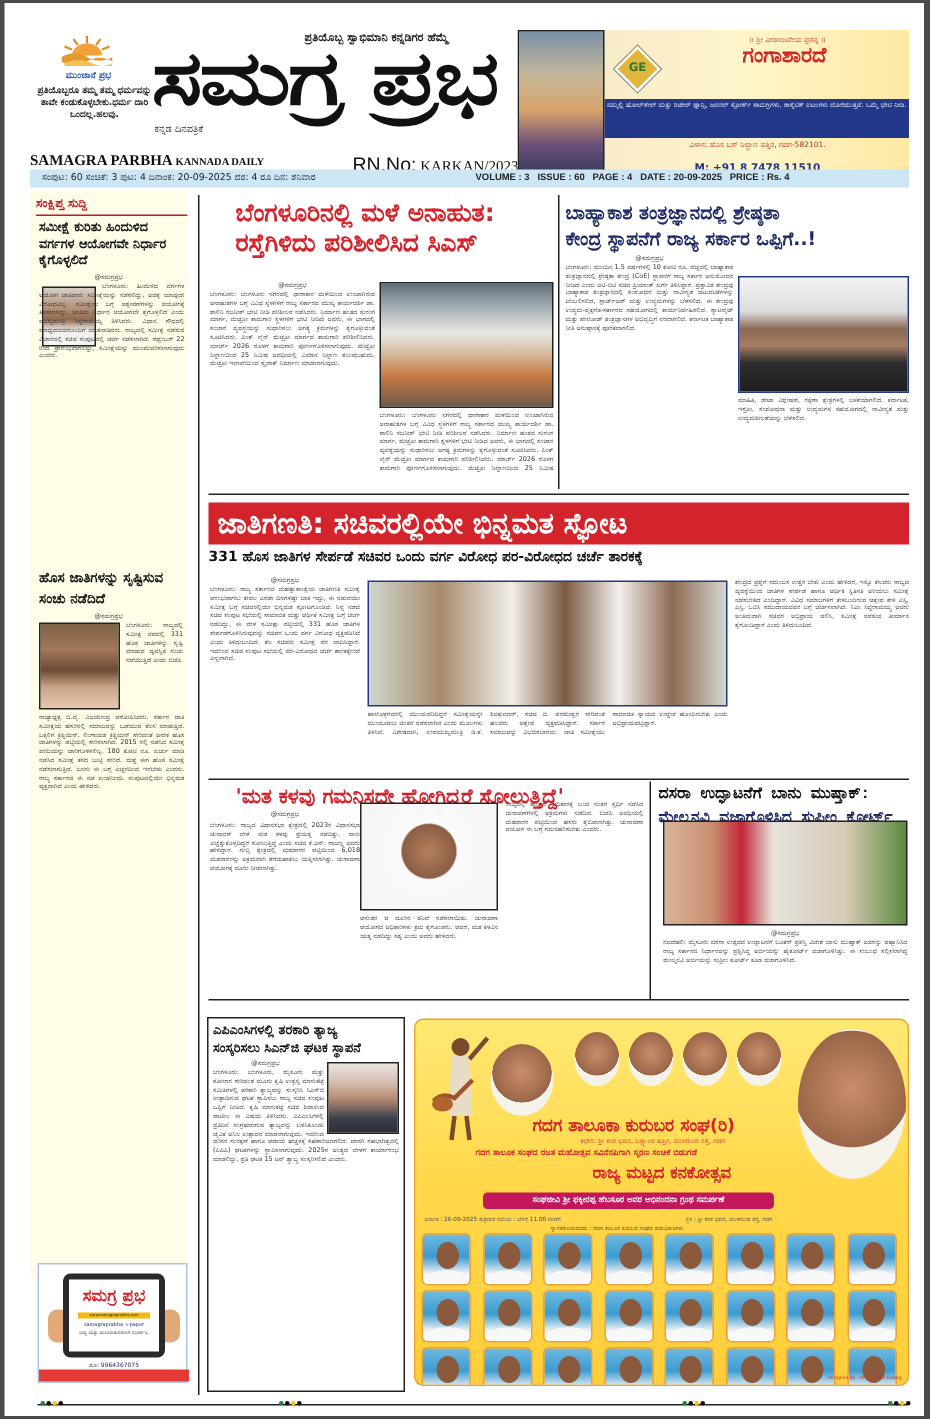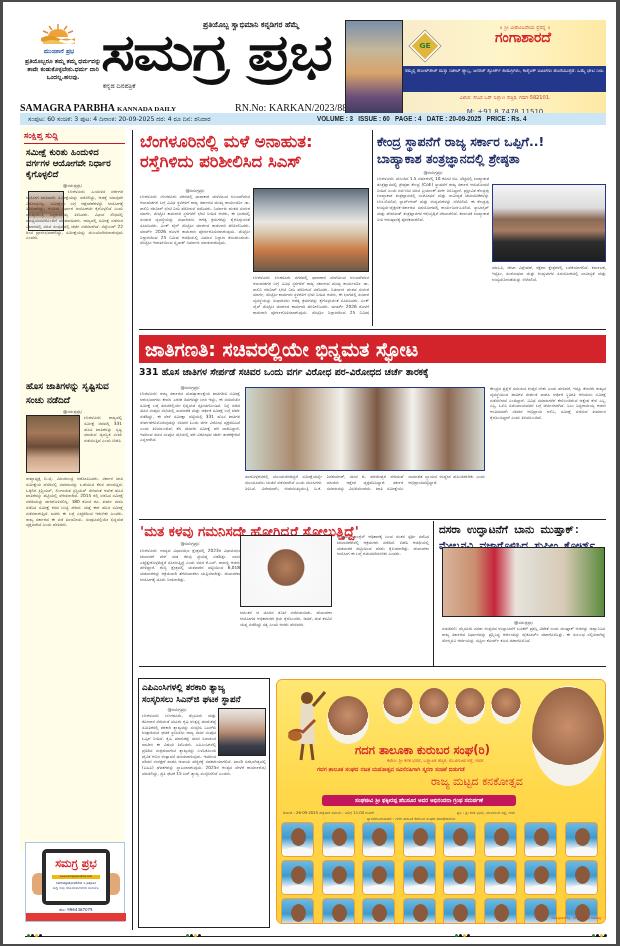--- a/index.html
+++ b/index.html
@@ -13,60 +13,60 @@
   .logo-brand { position: absolute; left: 28px; top: 45px; width: 56px; font-size: 6px; color: #2a58a8; text-align: center; font-weight: bold; }
   .logo-motto { position: absolute; left: 20px; top: 55px; width: 80px; font-size: 6px; line-height: 8px; color: #222; text-align: center; font-weight: bold; }
   .tagline-top { position: absolute; left: 200px; top: 18px; font-size: 7.5px; font-weight: bold; color: #222; }
   .title-main { position: absolute; left: 98px; top: 20px; font-size: 64px; font-weight: 900; letter-spacing: -2px; color: #111; line-height: 80px; font-family: "DejaVu Sans", sans-serif; transform: scaleY(0.78); transform-origin: top left; }
   .title-sub { position: absolute; left: 100px; top: 80px; font-size: 6.5px; color: #222; }
   .sections { position: absolute; left: 366px; top: 25px; width: 64px; }
   .sections div { font-size: 5.5px; text-align: right; border-bottom: 1.3px solid #2b86c8; height: 12.5px; line-height: 11px; color: #222; font-weight: bold; }
   .brand-en { position: absolute; left: 17px; top: 100px; font-family: "Liberation Serif", serif; font-size: 10px; font-weight: bold; color: #111; }
   .brand-en small { font-size: 7px; font-weight: bold; }
   .rn { position: absolute; left: 232px; top: 100px; font-family: "Liberation Serif", serif; font-size: 10px; color: #111; }
-  .rn .lbl { font-family: Liberation Serif, serif; font-size: 10px; }
+  .rn .lbl { font-family: Liberation Sans, sans-serif; font-size: 13px; }
   .adbox { position: absolute; left: 342px; top: 18px; width: 261px; height: 97px; background: linear-gradient(90deg,#f3e7c8 0%, #fff5c9 60%, #fde9a3 100%); overflow: hidden; }
   .adbox .photo { position: absolute; left: 0; top: 0; width: 58px; height: 97px; background: linear-gradient(180deg,#7a8fa8 0%,#c4b79b 30%,#d8a46a 55%,#6a4e7a 80%,#3a3a5a 100%); }
   .adbox .tagl { position: absolute; left: 100px; top: 4px; width: 160px; text-align: center; font-size: 5px; color: #c0392b; }
   .adbox .gelogo { position: absolute; left: 66px; top: 12px; width: 28px; height: 28px; background: #e2b63c; border: 2px solid #fff; box-shadow: 0 0 0 1px #888; transform: rotate(45deg) scale(0.78); }
   .adbox .gelogo span { display:block; transform: rotate(-45deg); text-align:center; line-height:24px; font-weight:bold; font-size:10px; color:#2e7d32; }
   .adbox .name { position: absolute; left: 98px; top: 10px; width: 160px; text-align: center; font-size: 14px; line-height: 15px; font-weight: 900; color: #d4242b; }
   .adbox .band { position: absolute; left: 58px; top: 46px; width: 203px; height: 26px; background: #23388a; color: #fff; font-size: 4.6px; line-height: 8px; text-align: center; padding-top: 1px; }
   .adbox .addr { position: absolute; left: 62px; top: 74px; width: 196px; text-align: center; font-size: 5px; color: #b8302a; line-height: 7px; }
-  .adbox .phone { position: absolute; left: 62px; top: 88px; width: 196px; text-align: center; font-size: 7px; font-weight: normal; color: #23388a; }
+  .adbox .phone { position: absolute; left: 62px; top: 88px; width: 196px; text-align: center; font-size: 7px; font-weight: bold; color: #23388a; }
 
   
   .infobar { position: absolute; left: 17px; top: 111px; width: 586px; height: 12px; background: #cde6f6; font-size: 6.2px; line-height: 12px; color: #222; }
   .infobar .l { position: absolute; left: 8px; }
   .infobar .r { position: absolute; left: 297px; font-family: "Liberation Sans", sans-serif; font-weight: bold; font-size: 6.3px; }
 
   
   .vline { position: absolute; width: 1px; background: #222; }
   .hline { position: absolute; height: 1px; background: #222; }
 
   .leftcol { position: absolute; left: 17px; top: 125px; width: 105px; height: 725px; background: #fffce8; }
   .lc-head { position: absolute; left: 4px; top: 4px; font-size: 8px; color: #c0182a; font-weight: bold; }
   .lc-rule { position: absolute; left: 4px; top: 16px; width: 101px; height: 1.3px; background: #c0182a; }
   .lc-h1 { position: absolute; left: 6px; top: 20px; width: 98px; font-size: 8.5px; line-height: 11px; font-weight: 900; color: #111; }
   .byline { font-size: 4.3px; color: #333; text-align: center; }
   .txt { font-size: 4.3px; line-height: 5.8px; color: #333; text-align: justify; }
   .photo { position: absolute; border: 1px solid #222; }
 
   .headline { position: absolute; font-weight: 900; color: #111; line-height: 1.2; white-space: nowrap; }
-  .red { color: #d4242b; }
+  .red { color: #d4242b; margin-left: 17px; }
   .navy { color: #1e2b66; }
 
   .redband { position: absolute; left: 136px; top: 333px; width: 467px; height: 28px; background: #d4242b; color: #fff; font-size: 19px; font-weight: 900; line-height: 28px; padding-left: 6px; }
   .subhead { position: absolute; left: 136px; top: 364px; font-size: 9.3px; font-weight: bold; color: #111; white-space: nowrap; }
 
   .banner-ad { position: absolute; left: 273px; top: 677px; width: 330px; height: 245px; background: linear-gradient(180deg,#ffe873 0%, #ffd84a 45%, #ffce3a 100%); border: 1.5px solid #f29d2e; border-radius: 6px; overflow: hidden; }
   .banner-ad .sangha { position: absolute; left: 78px; top: 63px; font-size: 11.5px; font-weight: 900; color: #d4242b; white-space: nowrap; }
   .banner-ad .addr1 { position: absolute; left: 110px; top: 78px; font-size: 4.5px; color: #c0392b; white-space: nowrap; }
   .banner-ad .line2 { position: absolute; left: 40px; top: 86px; font-size: 5.6px; font-weight: bold; color: #d4242b; white-space: nowrap; }
-  .banner-ad .line3 { position: absolute; left: 118px; top: 95px; font-size: 11px; font-weight: 400; color: #d4242b; white-space: nowrap; margin-left: 36px; }
+  .banner-ad .line3 { position: absolute; left: 118px; top: 95px; font-size: 11px; font-weight: 700; color: #d4242b; white-space: nowrap; }
   .banner-ad .pinkband { position: absolute; left: 45px; top: 115px; width: 194px; height: 11px; background: #c2185b; color: #fff; font-size: 5.5px; line-height: 11px; text-align: center; border-radius: 3px; font-weight: bold; }
   .banner-ad .date { position: absolute; left: 6px; top: 130px; font-size: 3.8px; color: #444; white-space: nowrap; }
   .banner-ad .venue { position: absolute; left: 180px; top: 130px; font-size: 3.8px; color: #444; white-space: nowrap; }
   .banner-ad .welcome { position: absolute; left: 90px; top: 136px; font-size: 3.8px; color: #444; white-space: nowrap; }
   .banner-ad .credit { position: absolute; right: 4px; bottom: 3px; font-size: 3px; color: #c0392b; }
   .face { position: absolute; width: 33px; height: 35px; border-radius: 4px; border: 1px solid #e9a23b; background: linear-gradient(180deg,#6fb9e0 0%, #3d9bd0 45%, #f4f4f4 80%, #fff 100%); overflow:hidden; }
   .face::before { content:""; position:absolute; left:9px; top:5px; width:15px; height:18px; border-radius:50%; background:#8b5a3c; }
   .face::after { content:""; position:absolute; left:3px; top:24px; width:27px; height:14px; border-radius:40% 40% 0 0; background:#f8f8f8; }
   .bigface { position: absolute; border-radius: 50%; background: radial-gradient(circle at 50% 40%, #c98f6b 0%, #9a6548 55%, #f5f2ea 56%, #f5f2ea 100%); }
 
@@ -192,22 +192,22 @@
     <div>ರಸ್ತೆಗಿಳಿದು ಪರಿಶೀಲಿಸಿದ ಸಿಎಸ್</div>
   </div>
   <div class="byline" style="position:absolute;left:137px;top:186px;width:110px;">@ಸಮಗ್ರಪ್ರಭ</div>
   <div class="photo" style="left:250px;top:186px;width:116px;height:84px;background:linear-gradient(180deg,#5f6e7c 0%,#a8b1b7 20%,#e9e7e2 40%,#d8c2a6 55%,#c97a45 75%,#6d5a4a 100%);"></div>
   <div class="txt" style="position:absolute;left:137px;top:192px;width:110px;height:110px;overflow:hidden;">ಬೆಂಗಳೂರು: ಬೆಂಗಳೂರು ನಗರದಲ್ಲಿ ಧಾರಾಕಾರ ಮಳೆಯಿಂದ ಉಂಟಾಗಿರುವ ಅನಾಹುತಗಳ ಬಗ್ಗೆ ವಿವಿಧ ಸ್ಥಳಗಳಿಗೆ ರಾಜ್ಯ ಸರ್ಕಾರದ ಮುಖ್ಯ ಕಾರ್ಯದರ್ಶಿ ಡಾ. ಶಾಲಿನಿ ರಜನೀಶ್ ಭೇಟಿ ನೀಡಿ ಪರಿಶೀಲನೆ ನಡೆಸಿದರು. ನಿರ್ಮಾಣ ಹಂತದ ಸುರಂಗ ಮಾರ್ಗ, ಮೆಟ್ರೋ ಕಾಮಗಾರಿ ಸ್ಥಳಗಳಿಗೆ ಭೇಟಿ ನೀಡಿದ ಅವರು, ಈ ಭಾಗದಲ್ಲಿ ಸಂಚಾರ ವ್ಯವಸ್ಥೆಯನ್ನು ಸುಧಾರಿಸಲು ಅಗತ್ಯ ಕ್ರಮಗಳನ್ನು ಕೈಗೊಳ್ಳುವಂತೆ ಸೂಚಿಸಿದರು. ಪಿಂಕ್ ಲೈನ್ ಮೆಟ್ರೋ ಮಾರ್ಗದ ಕಾಮಗಾರಿ ಪರಿಶೀಲಿಸಿದರು. ಮಾರ್ಚ್ 2026 ರೊಳಗೆ ಕಾಮಗಾರಿ ಪೂರ್ಣಗೊಳಿಸಲಾಗುವುದು. ಮೆಟ್ರೋ ನಿಲ್ದಾಣದಿಂದ 25 ನಿಮಿಷ ಅವಧಿಯಲ್ಲಿ ವಿಮಾನ ನಿಲ್ದಾಣ ತಲುಪಬಹುದು. ಮೆಟ್ರೋ ಇಲಾಖೆಯಿಂದ ಸ್ಕೈವಾಕ್ ನಿರ್ಮಾಣ ಮಾಡಲಾಗುವುದು.</div>
   <div class="txt" style="position:absolute;left:250px;top:273px;width:116px;height:40px;overflow:hidden;">ಬೆಂಗಳೂರು: ಬೆಂಗಳೂರು ನಗರದಲ್ಲಿ ಧಾರಾಕಾರ ಮಳೆಯಿಂದ ಉಂಟಾಗಿರುವ ಅನಾಹುತಗಳ ಬಗ್ಗೆ ವಿವಿಧ ಸ್ಥಳಗಳಿಗೆ ರಾಜ್ಯ ಸರ್ಕಾರದ ಮುಖ್ಯ ಕಾರ್ಯದರ್ಶಿ ಡಾ. ಶಾಲಿನಿ ರಜನೀಶ್ ಭೇಟಿ ನೀಡಿ ಪರಿಶೀಲನೆ ನಡೆಸಿದರು. ನಿರ್ಮಾಣ ಹಂತದ ಸುರಂಗ ಮಾರ್ಗ, ಮೆಟ್ರೋ ಕಾಮಗಾರಿ ಸ್ಥಳಗಳಿಗೆ ಭೇಟಿ ನೀಡಿದ ಅವರು, ಈ ಭಾಗದಲ್ಲಿ ಸಂಚಾರ ವ್ಯವಸ್ಥೆಯನ್ನು ಸುಧಾರಿಸಲು ಅಗತ್ಯ ಕ್ರಮಗಳನ್ನು ಕೈಗೊಳ್ಳುವಂತೆ ಸೂಚಿಸಿದರು. ಪಿಂಕ್ ಲೈನ್ ಮೆಟ್ರೋ ಮಾರ್ಗದ ಕಾಮಗಾರಿ ಪರಿಶೀಲಿಸಿದರು. ಮಾರ್ಚ್ 2026 ರೊಳಗೆ ಕಾಮಗಾರಿ ಪೂರ್ಣಗೊಳಿಸಲಾಗುವುದು. ಮೆಟ್ರೋ ನಿಲ್ದಾಣದಿಂದ 25 ನಿಮಿಷ ಅವಧಿಯಲ್ಲಿ ವಿಮಾನ ನಿಲ್ದಾಣ ತಲುಪಬಹುದು. ಮೆಟ್ರೋ ಇಲಾಖೆಯಿಂದ ಸ್ಕೈವಾಕ್ ನಿರ್ಮಾಣ ಮಾಡಲಾಗುವುದು.</div>
 
   <div class="vline" style="left:369px;top:128px;height:196px;"></div>
 
   <div class="headline navy" style="left:374px;top:131px;font-size:12.5px;line-height:17px;">
+    <div>ಬಾಹ್ಯಾಕಾಶ ತಂತ್ರಜ್ಞಾನದಲ್ಲಿ ಶ್ರೇಷ್ಠತಾ</div>
     <div>ಕೇಂದ್ರ ಸ್ಥಾಪನೆಗೆ ರಾಜ್ಯ ಸರ್ಕಾರ ಒಪ್ಪಿಗೆ..!</div>
-    <div>ಬಾಹ್ಯಾಕಾಶ ತಂತ್ರಜ್ಞಾನದಲ್ಲಿ ಶ್ರೇಷ್ಠತಾ</div>
   </div>
   <div class="byline" style="position:absolute;left:374px;top:168px;width:112px;">@ಸಮಗ್ರಪ್ರಭ</div>
   <div class="txt" style="position:absolute;left:374px;top:174px;width:112px;height:150px;overflow:hidden;">ಬೆಂಗಳೂರು: ಮುಂದಿನ 1.5 ವರ್ಷಗಳಲ್ಲಿ 10 ಕೋಟಿ ರೂ. ವೆಚ್ಚದಲ್ಲಿ ಬಾಹ್ಯಾಕಾಶ ತಂತ್ರಜ್ಞಾನದಲ್ಲಿ ಶ್ರೇಷ್ಠತಾ ಕೇಂದ್ರ (CoE) ಸ್ಥಾಪನೆಗೆ ರಾಜ್ಯ ಸರ್ಕಾರ ಅನುಮೋದನೆ ನೀಡಿದೆ ಎಂದು ಐಟಿ-ಬಿಟಿ ಸಚಿವ ಪ್ರಿಯಾಂಕ್ ಖರ್ಗೆ ತಿಳಿಸಿದ್ದಾರೆ. ಪ್ರಸ್ತಾವಿತ ಕೇಂದ್ರವು ಬಾಹ್ಯಾಕಾಶ ತಂತ್ರಜ್ಞಾನದಲ್ಲಿ ಸಂಶೋಧನೆ ಮತ್ತು ನಾವೀನ್ಯತೆ ಚಟುವಟಿಕೆಗಳನ್ನು ಬೆಂಬಲಿಸಲಿದೆ, ಸ್ಟಾರ್ಟ್‌ಅಪ್ ಮತ್ತು ಉದ್ಯಮಗಳನ್ನು ಬೆಳೆಸಲಿದೆ. ಈ ಕೇಂದ್ರವು ಉದ್ಯಮ-ಶೈಕ್ಷಣಿಕ-ಸರ್ಕಾರದ ಸಹಯೋಗದಲ್ಲಿ ಕಾರ್ಯನಿರ್ವಹಿಸಲಿದೆ. ಸ್ಯಾಟಲೈಟ್ ಮತ್ತು ಪೇಲೋಡ್ ತಂತ್ರಜ್ಞಾನಗಳ ಅಭಿವೃದ್ಧಿಗೆ ನೆರವಾಗಲಿದೆ. ಕರ್ನಾಟಕ ಬಾಹ್ಯಾಕಾಶ ನೀತಿ ಅನುಷ್ಠಾನಕ್ಕೆ ಪೂರಕವಾಗಲಿದೆ.</div>
   <div class="photo" style="left:489px;top:182px;width:114px;height:78px;background:linear-gradient(180deg,#f4f4f4 0%,#dcdcdc 30%,#8a6a55 45%,#a67c63 60%,#2d2d2d 75%,#1e1e1e 100%);border-color:#23388a;"></div>
   <div class="txt" style="position:absolute;left:489px;top:263px;width:114px;height:60px;overflow:hidden;">ಮಾಹಿತಿ, ಡೇಟಾ ವಿಶ್ಲೇಷಣೆ, ರಕ್ಷಣಾ ಕ್ಷೇತ್ರಗಳಲ್ಲಿ ಬಳಕೆಯಾಗಲಿದೆ. ಕರ್ನಾಟಕ, ಇಸ್ರೋ, ಸಂಶೋಧನಾ ಮತ್ತು ಉದ್ಯಮಗಳ ಸಹಯೋಗದಲ್ಲಿ ನಾವೀನ್ಯತೆ ಮತ್ತು ಉದ್ಯಮಶೀಲತೆಯನ್ನು ಬೆಳೆಸಲಿದೆ.</div>
 
   <div class="hline" style="left:136px;top:327px;width:467px;"></div>
 
   <div class="redband">ಜಾತಿಗಣತಿ: ಸಚಿವರಲ್ಲಿಯೇ ಭಿನ್ನಮತ ಸ್ಫೋಟ</div>
   <div class="subhead">331 ಹೊಸ ಜಾತಿಗಳ ಸೇರ್ಪಡೆ ಸಚಿವರ ಒಂದು ವರ್ಗ ವಿರೋಧ ಪರ-ವಿರೋಧದ ಚರ್ಚೆ ತಾರಕಕ್ಕೆ</div>

